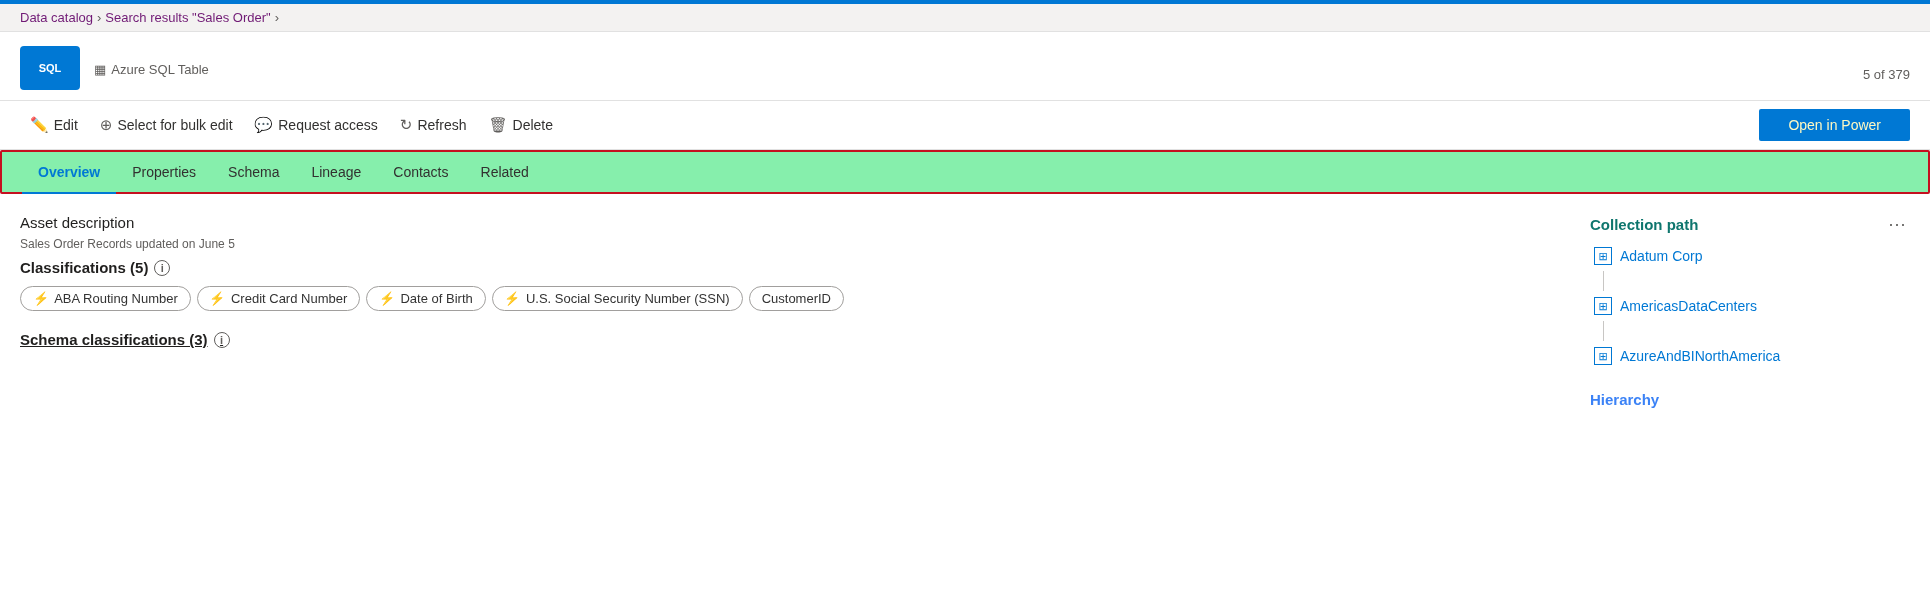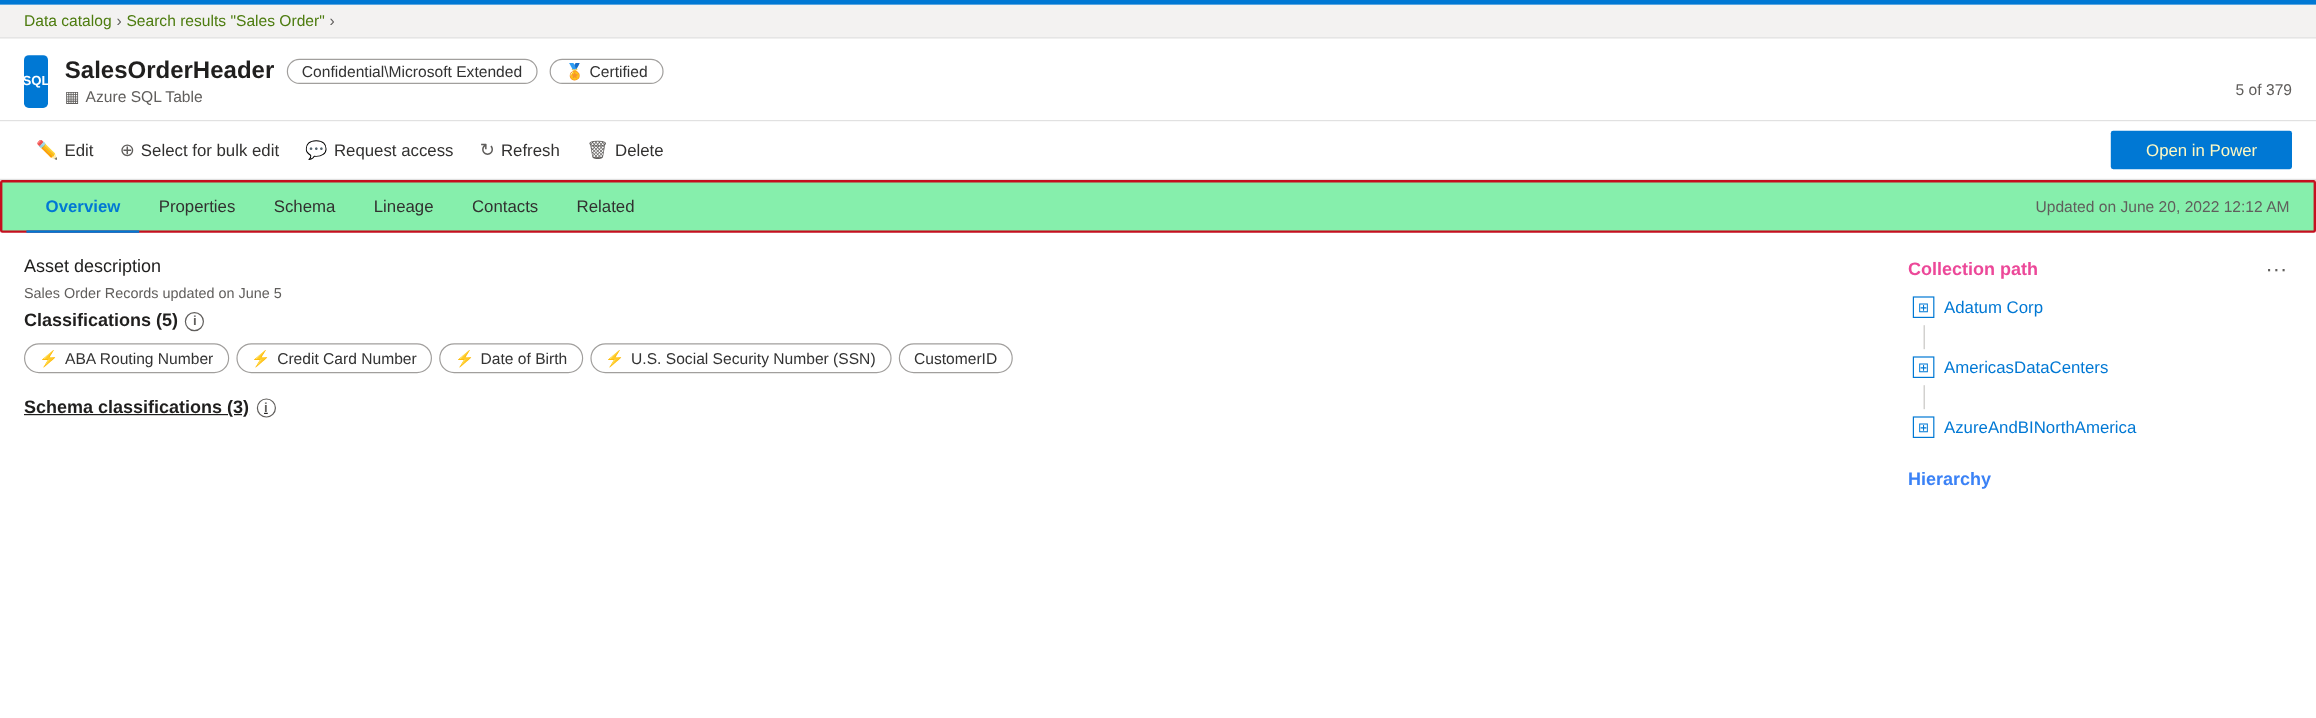--- a/index.html
+++ b/index.html
@@ -17,37 +17,37 @@
       padding: 6px 20px;
       background: #f3f2f1;
       font-size: 13px;
       color: #0078d4;
       display: flex;
       align-items: center;
       gap: 4px;
       border-bottom: 1px solid #e1e1e1;
     }
     .breadcrumb span { color: #605e5c; }
-    .breadcrumb a { color: #4d7c0f; text-decoration: none; }
+    .breadcrumb a { color: #701a75; text-decoration: none; }
 
     
     .header-section {
       padding: 14px 20px 10px 20px;
       display: flex;
       align-items: center;
       justify-content: space-between;
       border-bottom: 1px solid #e1e1e1;
     }
     .header-left {
       display: flex;
       align-items: center;
       gap: 14px;
     }
     .sql-icon {
-      width: 20px;
+      width: 60px;
       height: 44px;
       background: #0078d4;
       border-radius: 4px;
       display: flex;
       align-items: center;
       justify-content: center;
       color: white;
       font-size: 11px;
       font-weight: bold;
     }
@@ -254,21 +254,21 @@
     
     .collection-path-header {
       display: flex;
       align-items: center;
       justify-content: space-between;
       margin-bottom: 10px;
     }
     .collection-path-title {
       font-size: 15px;
       font-weight: 600;
-      color: #ec4899;
+      color: #0f766e;
     }
     .more-btn {
       background: none;
       border: none;
       cursor: pointer;
       font-size: 18px;
       color: #605e5c;
       padding: 0 4px;
     }
 
@@ -322,28 +322,20 @@
   <a>Data catalog</a>
   <span>›</span>
   <a>Search results "Sales Order"</a>
   <span>›</span>
 </div>
 
 <div class="header-section">
   <div class="header-left">
     <div class="sql-icon">SQL</div>
     <div class="header-title-block">
-      <div class="header-title">
-        <span>SalesOrderHeader</span>
-        <span class="badge-confidential">Confidential\Microsoft Extended</span>
-        <span class="badge-certified">
-          <span class="cert-icon">🏅</span>
-          <span>Certified</span>
-        </span>
-      </div>
       <div class="subtitle">
         <span class="table-icon">▦</span>
         <span>Azure SQL Table</span>
       </div>
     </div>
   </div>
   <div class="header-right">5 of 379</div>
 </div>
 
 <div class="toolbar">
@@ -374,21 +366,20 @@
 
 <div class="tabs-section">
   <div class="tabs-left">
     <div class="tab active">Overview</div>
     <div class="tab">Properties</div>
     <div class="tab">Schema</div>
     <div class="tab">Lineage</div>
     <div class="tab">Contacts</div>
     <div class="tab">Related</div>
   </div>
-  <div class="tabs-right">Updated on June 20, 2022 12:12 AM</div>
 </div>
 
 <div class="main-content">
 
   <div class="main-left">
     <div class="section-title">Asset description</div>
     <div class="section-desc">Sales Order Records updated on June 5</div>
 
     <div class="classifications-header">
       <span>Classifications (5)</span>

